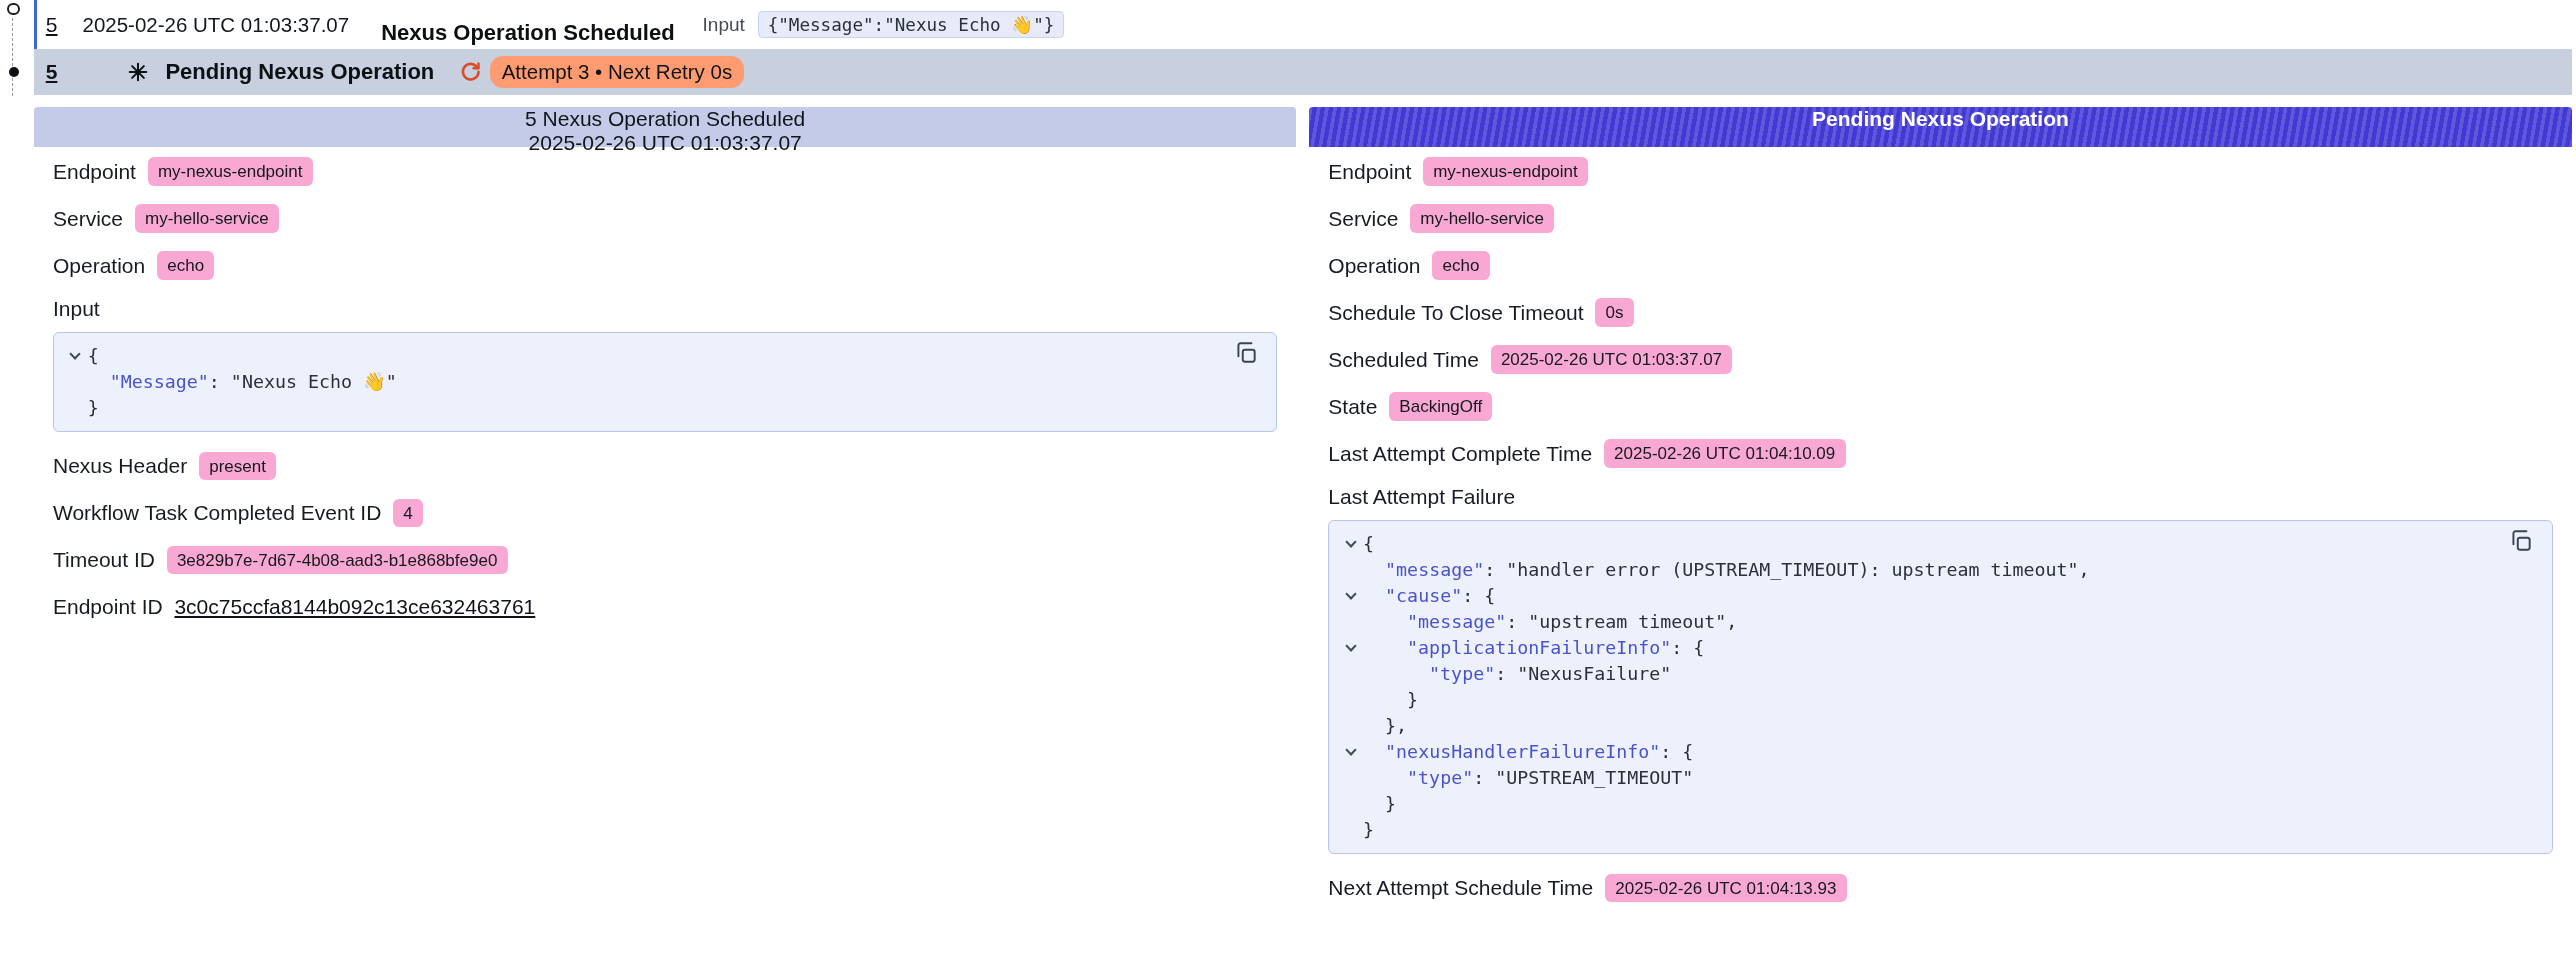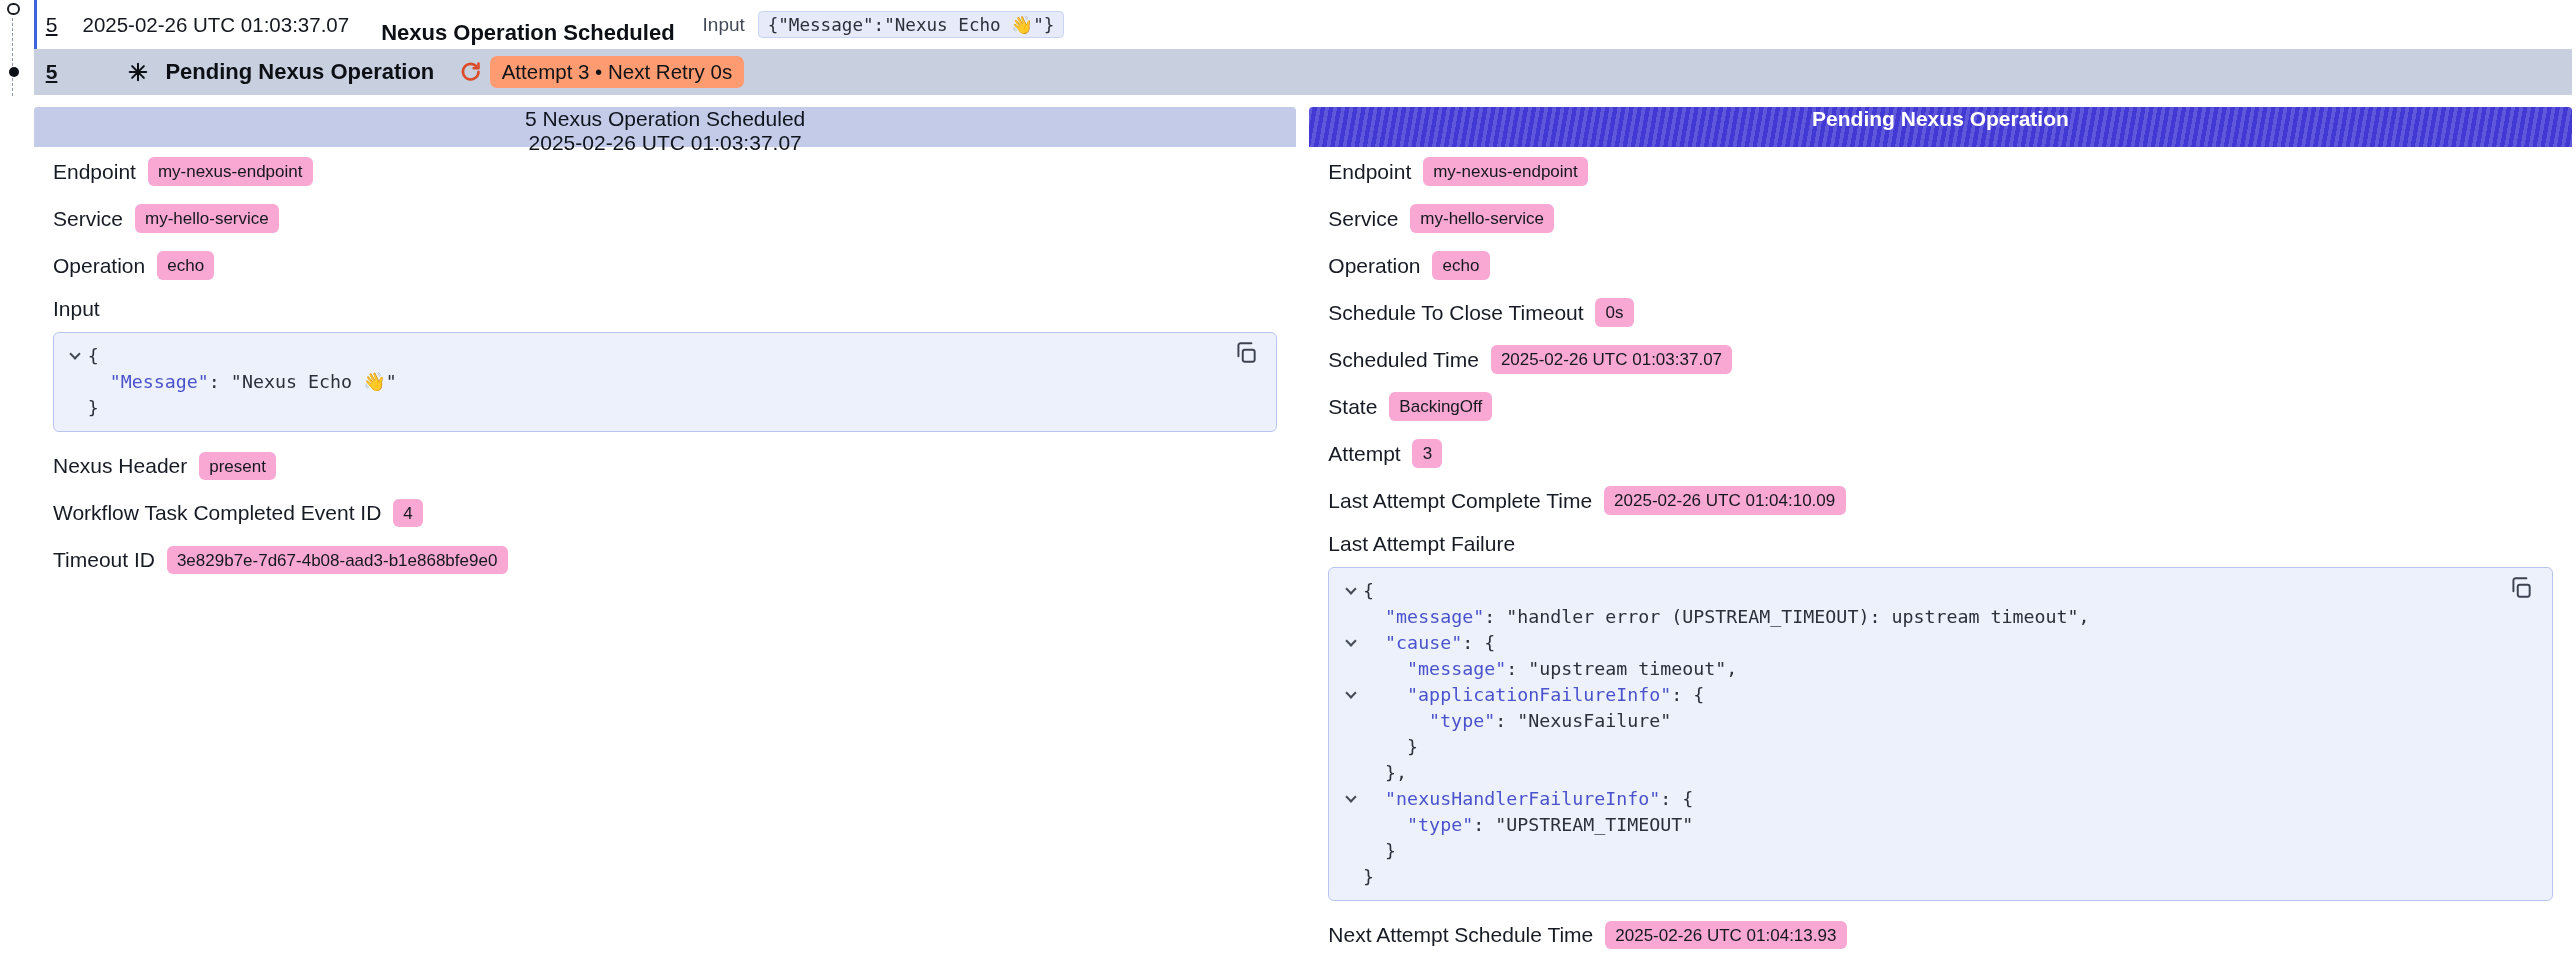--- a/index.html
+++ b/index.html
@@ -33,21 +33,21 @@
   .chip { margin-left: 13px; font-family: "DejaVu Sans Mono", "Liberation Mono", monospace;
     font-size: 17.6px; background: #e6eaf9; border: 1.5px solid #c9d3f0; border-radius: 4.4px;
     padding: 2.9px 8.8px; color: #2b3039; }
 
   .row2 { height: 46px; display: flex; align-items: center;
     background: #c8d0e0; padding-left: 11.7px; margin-right: 4.4px; }
   .row2-id { text-decoration: underline; font-weight: 600; color: #10131a; }
   .asterisk-icon { margin-left: 70px; width: 22px; height: 22px; display: inline-flex; }
   .row2-title { margin-left: 16px; font-weight: 700; font-size: 22px; color: #0c0f14; }
   .retry-icon { margin-left: 25px; width: 23.4px; height: 23.4px; display: inline-flex; color: #da4b26; }
-  .attempt-badge { margin-left: 7.3px; background: #ff9b70; border-radius: 7px;
+  .attempt-badge { margin-left: 7.3px; background: #ff9b70; border-radius: 13px;
     padding: 4.4px 11.7px; font-size: 20.5px; color: #101418; }
 
   
   .panels { display: flex; gap: 13px; margin: 11.7px 4.4px 0 0; height: 849px; }
   .panel { flex: 1 1 0; display: flex; flex-direction: column; background: #fff; min-width: 0; }
   .panel-header { height: 40px; display: flex; align-items: center;
     justify-content: space-between; padding: 0 19px; border-radius: 3.7px 3.7px 0 0; flex-direction: column; }
   .left-header { background: #c3cbe8; color: #10141c; }
   .right-header { color: #ffffff; font-weight: 600; background: #4238d4;
     background-image: repeating-linear-gradient(100deg,
@@ -167,20 +167,24 @@
               <span class="badge">present</span>
             </div>
             <div class="field">
               <span class="field-label">Workflow Task Completed Event ID</span>
               <span class="badge">4</span>
             </div>
             <div class="field">
               <span class="field-label">Timeout ID</span>
               <span class="badge">3e829b7e-7d67-4b08-aad3-b1e868bfe9e0</span>
             </div>
+            <div class="field">
+              <span class="field-label">Endpoint ID</span>
+              <span class="link-value">3c0c75ccfa8144b092c13ce632463761</span>
+            </div>
           </div>
       </div>
     </section>
 
     <section class="panel">
       <div class="panel-header right-header">
         <span>Pending Nexus Operation</span>
       </div>
       <div class="panel-body">
         <div id="right-fields">
@@ -200,24 +204,20 @@
               <span class="field-label">Schedule To Close Timeout</span>
               <span class="badge">0s</span>
             </div>
             <div class="field">
               <span class="field-label">Scheduled Time</span>
               <span class="badge">2025-02-26 UTC 01:03:37.07</span>
             </div>
             <div class="field">
               <span class="field-label">State</span>
               <span class="badge">BackingOff</span>
-            </div>
-            <div class="field">
-              <span class="field-label">Attempt</span>
-              <span class="badge">3</span>
             </div>
             <div class="field">
               <span class="field-label">Last Attempt Complete Time</span>
               <span class="badge">2025-02-26 UTC 01:04:10.09</span>
             </div>
           </div>
         <div class="section-label">Last Attempt Failure</div>
         <div class="code-block">
           <span class="copy-btn">
             <svg viewBox="0 0 24 24" fill="none" stroke="currentColor" stroke-width="1.8" stroke-linecap="round" stroke-linejoin="round">

